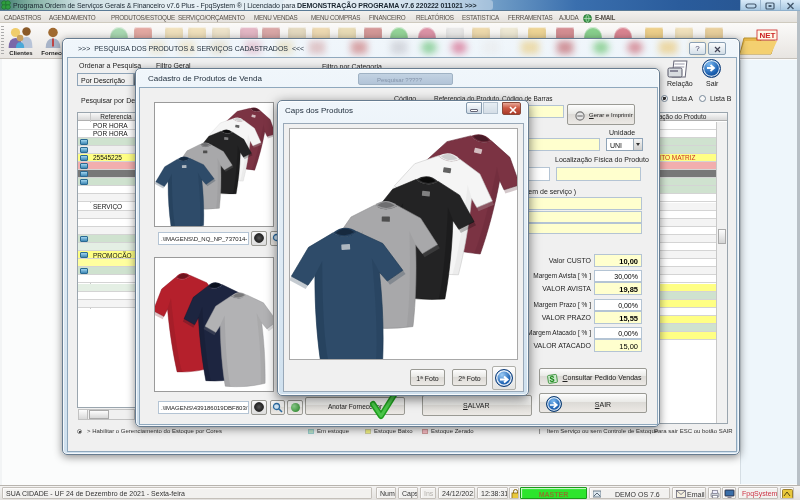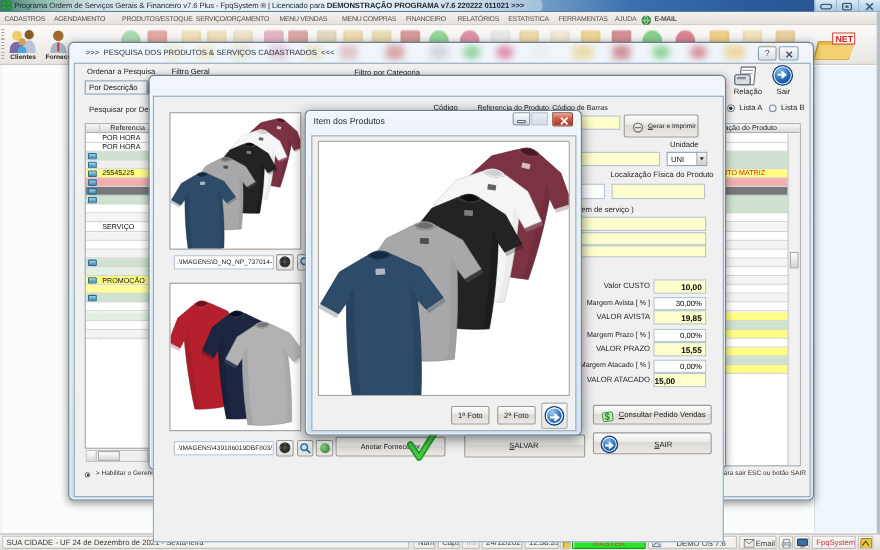--- a/index.html
+++ b/index.html
@@ -351,21 +351,25 @@
       <div class="abs" style="left:354px;top:1px;width:6px;height:5px;background:#f4b8c0;border:1px solid #c99;"></div>
       <span class="abs" style="left:363px;">Estoque Zerado</span>
       <span class="abs" style="left:471px;">|</span>
       <span class="abs" style="left:479px;">Item Serviço ou sem Controle de Estoque</span>
       <span class="abs" style="left:586px;">Para sair ESC ou botão SAIR</span>
     </div>
   </div>
 </div>
 
 <div id="cad" class="aerowin" style="left:135px;top:68px;width:525px;height:359px;">
-  <div class="awbody" style="left:3px;top:18px;width:519px;height:406px;">
+  <div class="awtitle">
+        <span style="position:absolute;left:12px;top:5px;">Cadastro de Produtos de Venda</span>
+    <div style="position:absolute;left:222px;top:4px;width:95px;height:12px;background:linear-gradient(#c2d2e2,#b2c4d8);border:1px solid #9fb2c4;border-radius:2px;font-size:6px;color:#8494aa;padding:3px 0 0 18px;">Pesquisar ?????</div>
+  </div>
+  <div class="awbody" style="left:3px;top:18px;width:519px;height:338px;">
 
     <div class="abs" style="left:14px;top:14px;width:120px;height:125px;background:#fff;border:1px solid #9a9a9a;overflow:hidden;">
       <svg width="120" height="125" viewBox="0 0 229 232">
             <use href="#shirtfan"></use>
           </svg>
     </div>
     <div class="wfield" style="left:18px;top:144px;width:91px;height:13px;font-size:6px;color:#222;padding:3px 0 0 2px;white-space:nowrap;overflow:hidden;">.\IMAGENS\D_NQ_NP_737014-</div>
     <div class="btn" style="left:111px;top:143px;width:16px;height:15px;background:linear-gradient(#f8f8f8,#ddd);">
           <span style="position:absolute;left:2px;top:1px;width:10px;height:10px;border-radius:50%;background:radial-gradient(circle at 4px 4px,#555,#111);border:1px solid #333;"></span>
         </div>
@@ -424,21 +428,21 @@
     <div class="wfield" style="left:454px;top:182px;width:48px;height:12px;font-size:7px;text-align:right;padding:2px 3px 0 0;">30,00%</div>
     <div class="label" style="left:360px;top:197px;width:91px;text-align:right;">VALOR AVISTA</div>
     <div class="yfield" style="left:454px;top:194px;width:48px;height:13px;font-size:7.5px;font-weight:bold;text-align:right;padding:2px 3px 0 0;">19,85</div>
     <div class="label" style="left:360px;top:213px;width:91px;text-align:right;font-size:6.5px;">Margem Prazo [ % ]</div>
     <div class="wfield" style="left:454px;top:211px;width:48px;height:12px;font-size:7px;text-align:right;padding:2px 3px 0 0;">0,00%</div>
     <div class="label" style="left:360px;top:226px;width:91px;text-align:right;">VALOR PRAZO</div>
     <div class="yfield" style="left:454px;top:223px;width:48px;height:13px;font-size:7.5px;font-weight:bold;text-align:right;padding:2px 3px 0 0;">15,55</div>
     <div class="label" style="left:360px;top:241px;width:91px;text-align:right;font-size:6.5px;">Margem Atacado [ % ]</div>
     <div class="wfield" style="left:454px;top:239px;width:48px;height:12px;font-size:7px;text-align:right;padding:2px 3px 0 0;">0,00%</div>
     <div class="label" style="left:360px;top:254px;width:91px;text-align:right;">VALOR ATACADO</div>
-    <div class="yfield" style="left:454px;top:251px;width:48px;height:13px;font-size:7.5px;font-weight:bold;text-align:left;padding:2px 3px 0 0;">15,00</div>
+    <div class="yfield" style="left:454px;top:251px;width:48px;height:13px;font-size:7.5px;font-weight:normal;text-align:right;padding:2px 3px 0 0;">15,00</div>
 
     <div class="btn" style="left:399px;top:280px;width:108px;height:18px;">
           <svg style="position:absolute;left:7px;top:3px;" width="13" height="13" viewBox="0 0 13 13">
             <rect x="1" y="3" width="9" height="8" rx="1" fill="#cfe8cf" stroke="#2a8a2a" stroke-width="0.8" transform="rotate(-8 5 7)"></rect>
             <text x="2.6" y="10" font-size="9" font-weight="bold" fill="#1a8a1a" font-family="Liberation Sans">$</text>
           </svg>
           <span style="position:absolute;left:18px;right:0px;top:5px;text-align:center;"><u>C</u>onsultar Pedido Vendas</span>
         </div>
     <div class="btn" style="left:399px;top:305px;width:108px;height:20px;">
           <span style="position:absolute;left:6px;top:2px;width:16px;height:16px;border-radius:50%;background:radial-gradient(circle at 6px 4px,#7ab8f0,#1a5fb0 60%,#0c3d7a);border:1px solid #0a3a70;box-shadow:inset 0 0 0 1.3px rgba(255,255,255,.8);"></span>
@@ -455,21 +459,21 @@
         </div>
     <svg style="position:absolute;left:229px;top:300px;" width="30" height="34" viewBox="0 0 30 34">
           <path d="M4 16 L12 28 L27 4" stroke="#1e9e1e" stroke-width="6" fill="none" stroke-linecap="round" stroke-linejoin="round"></path>
           <path d="M4 16 L12 28 L27 4" stroke="#4ac44a" stroke-width="3" fill="none" stroke-linecap="round" stroke-linejoin="round"></path>
         </svg>
   </div>
 </div>
 
 <div id="foto" class="aerowin" style="left:277px;top:100px;width:252px;height:296px;box-shadow:0 3px 12px rgba(0,0,0,.55), inset 0 0 0 1px rgba(255,255,255,.8);">
   <div class="awtitle">
-        <span style="position:absolute;left:7px;top:5px;">Item dos Produtos</span>
+        <span style="position:absolute;left:7px;top:5px;">Caps dos Produtos</span>
     <div style="position:absolute;left:188px;top:1px;width:16px;height:12px;background:linear-gradient(#fdfeff,#ccd8e4);border:1px solid #8499ad;border-radius:2px 0 0 2px;">
           <span style="position:absolute;left:3px;top:6px;width:8px;height:3px;background:#fff;border:1px solid #667;border-radius:1px;"></span>
         </div>
     <div style="position:absolute;left:205px;top:1px;width:15px;height:12px;background:linear-gradient(#e4ecf2,#ccd6e0);border:1px solid #9fb0c0;opacity:.75;"></div>
     <div style="position:absolute;left:224px;top:1px;width:19px;height:13px;background:linear-gradient(#e8a898,#cc5a44 45%,#aa3a28);border:1px solid #8a4a3a;border-radius:0 2px 2px 2px;">
           <svg width="8" height="8" viewBox="0 0 8 8" style="position:absolute;left:5.5px;top:2.5px;">
             <path d="M1 1 L7 7 M7 1 L1 7" stroke="#fff" stroke-width="1.6"></path>
           </svg>
         </div>
   </div>

